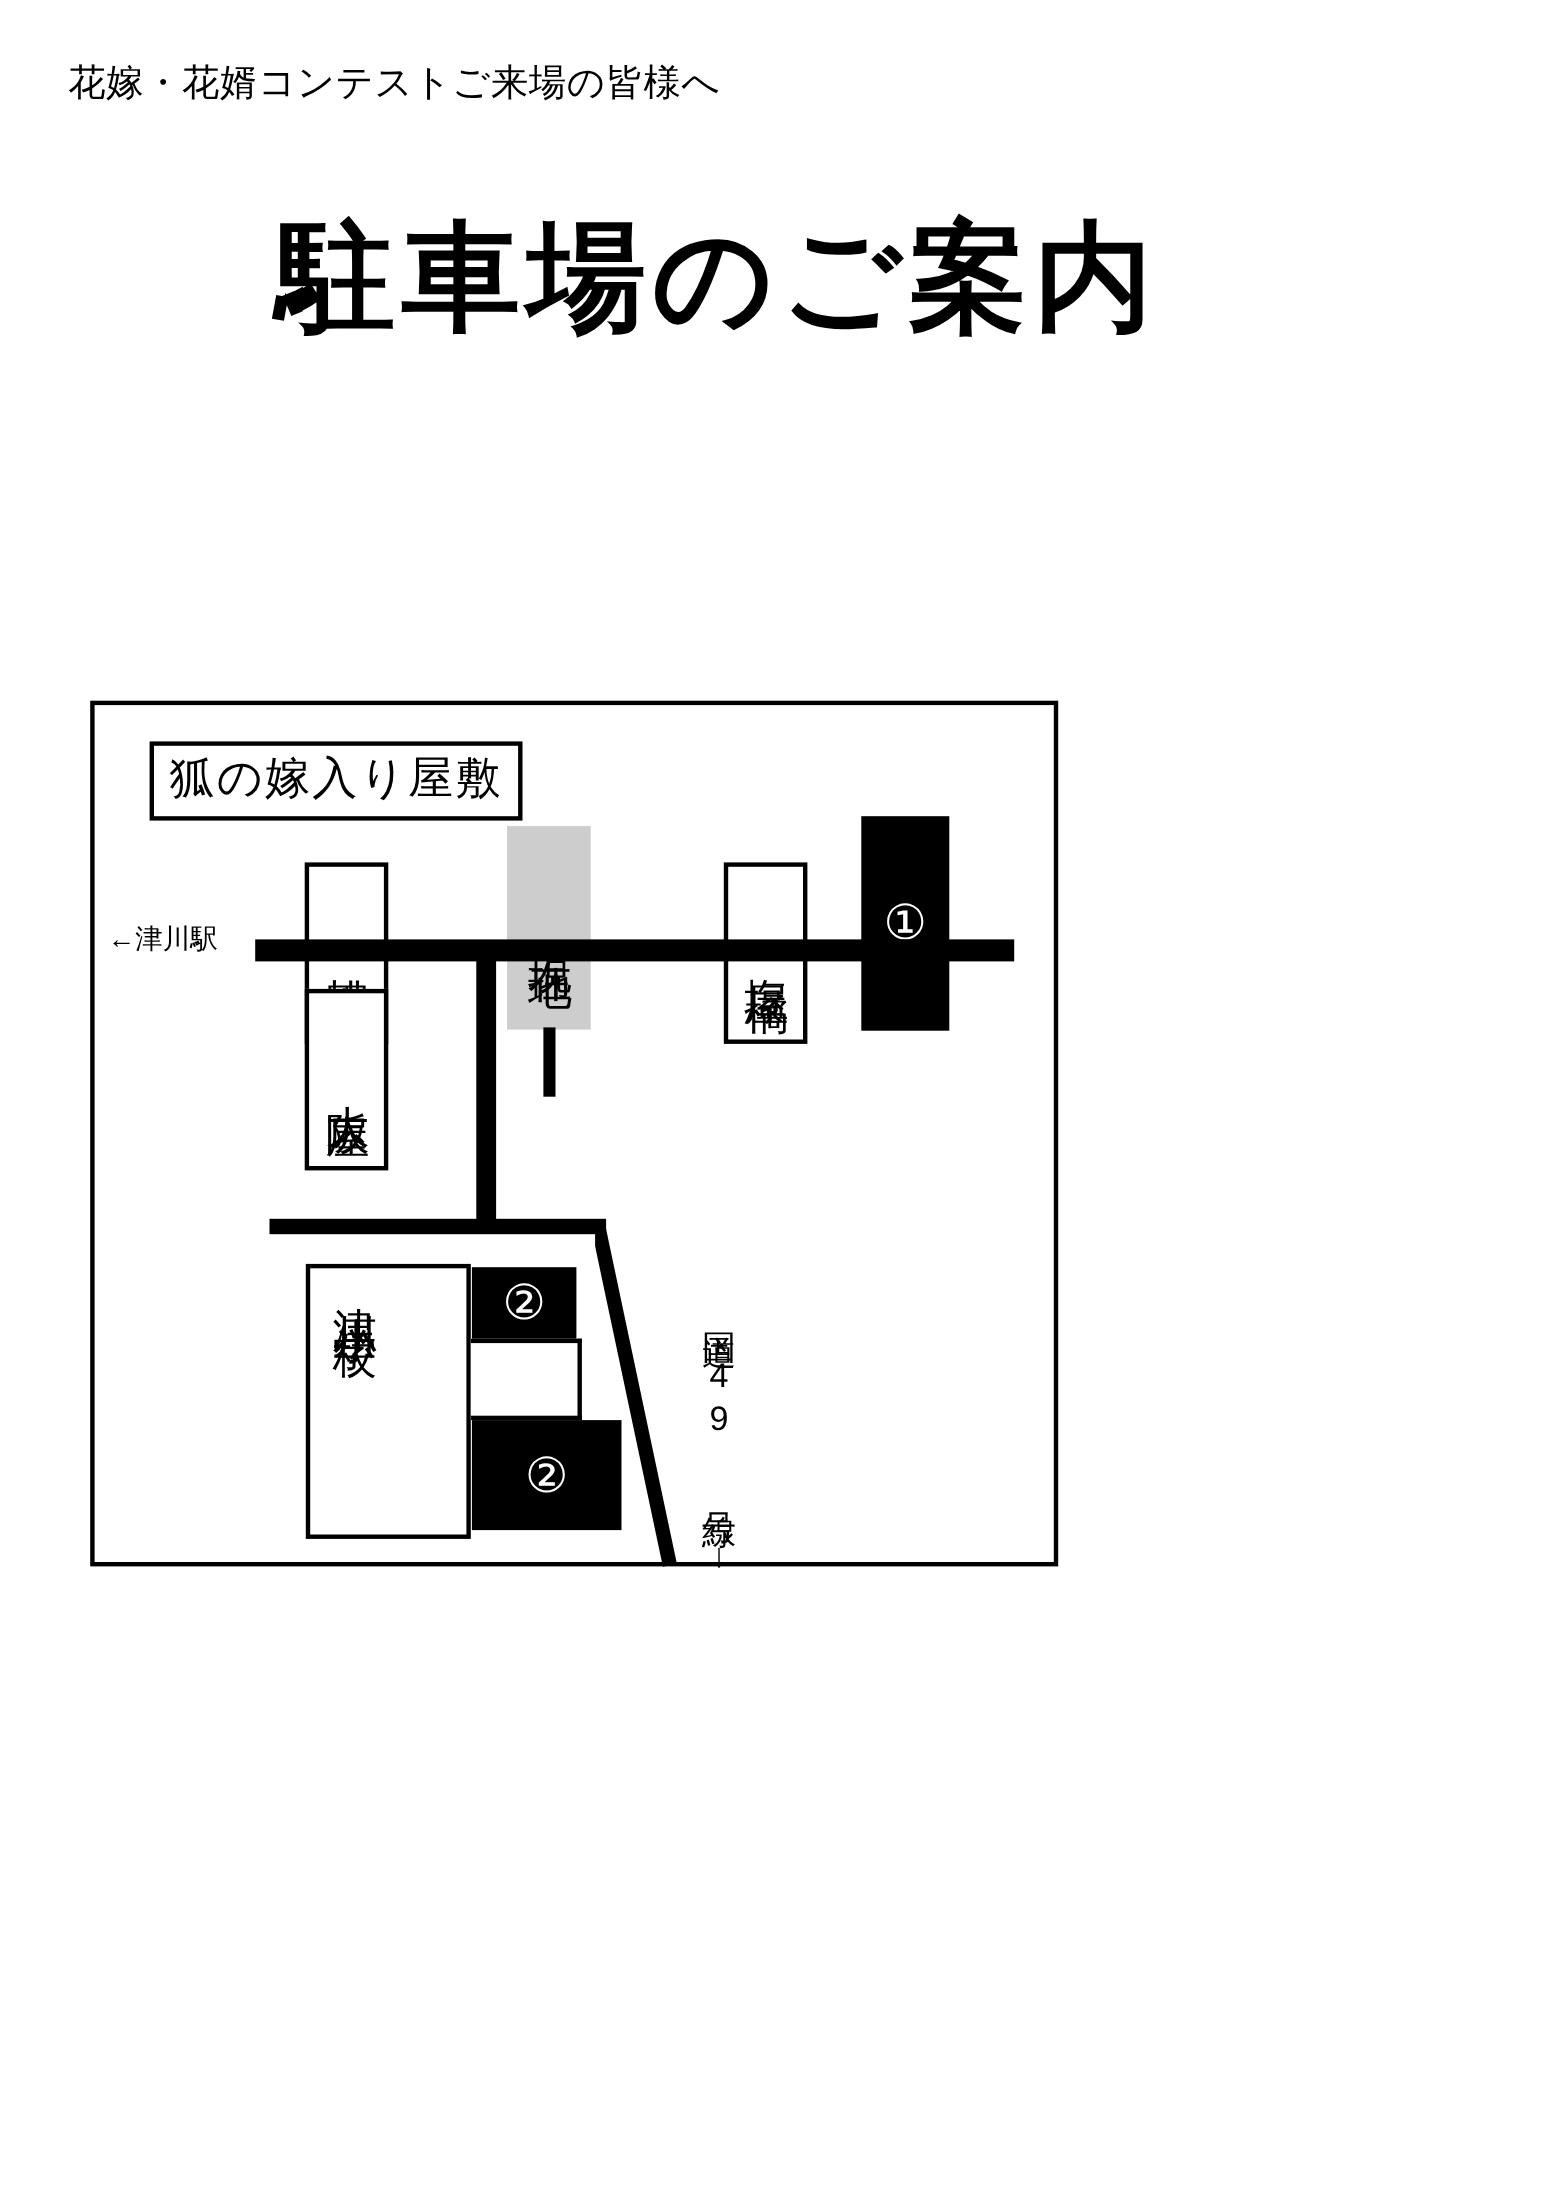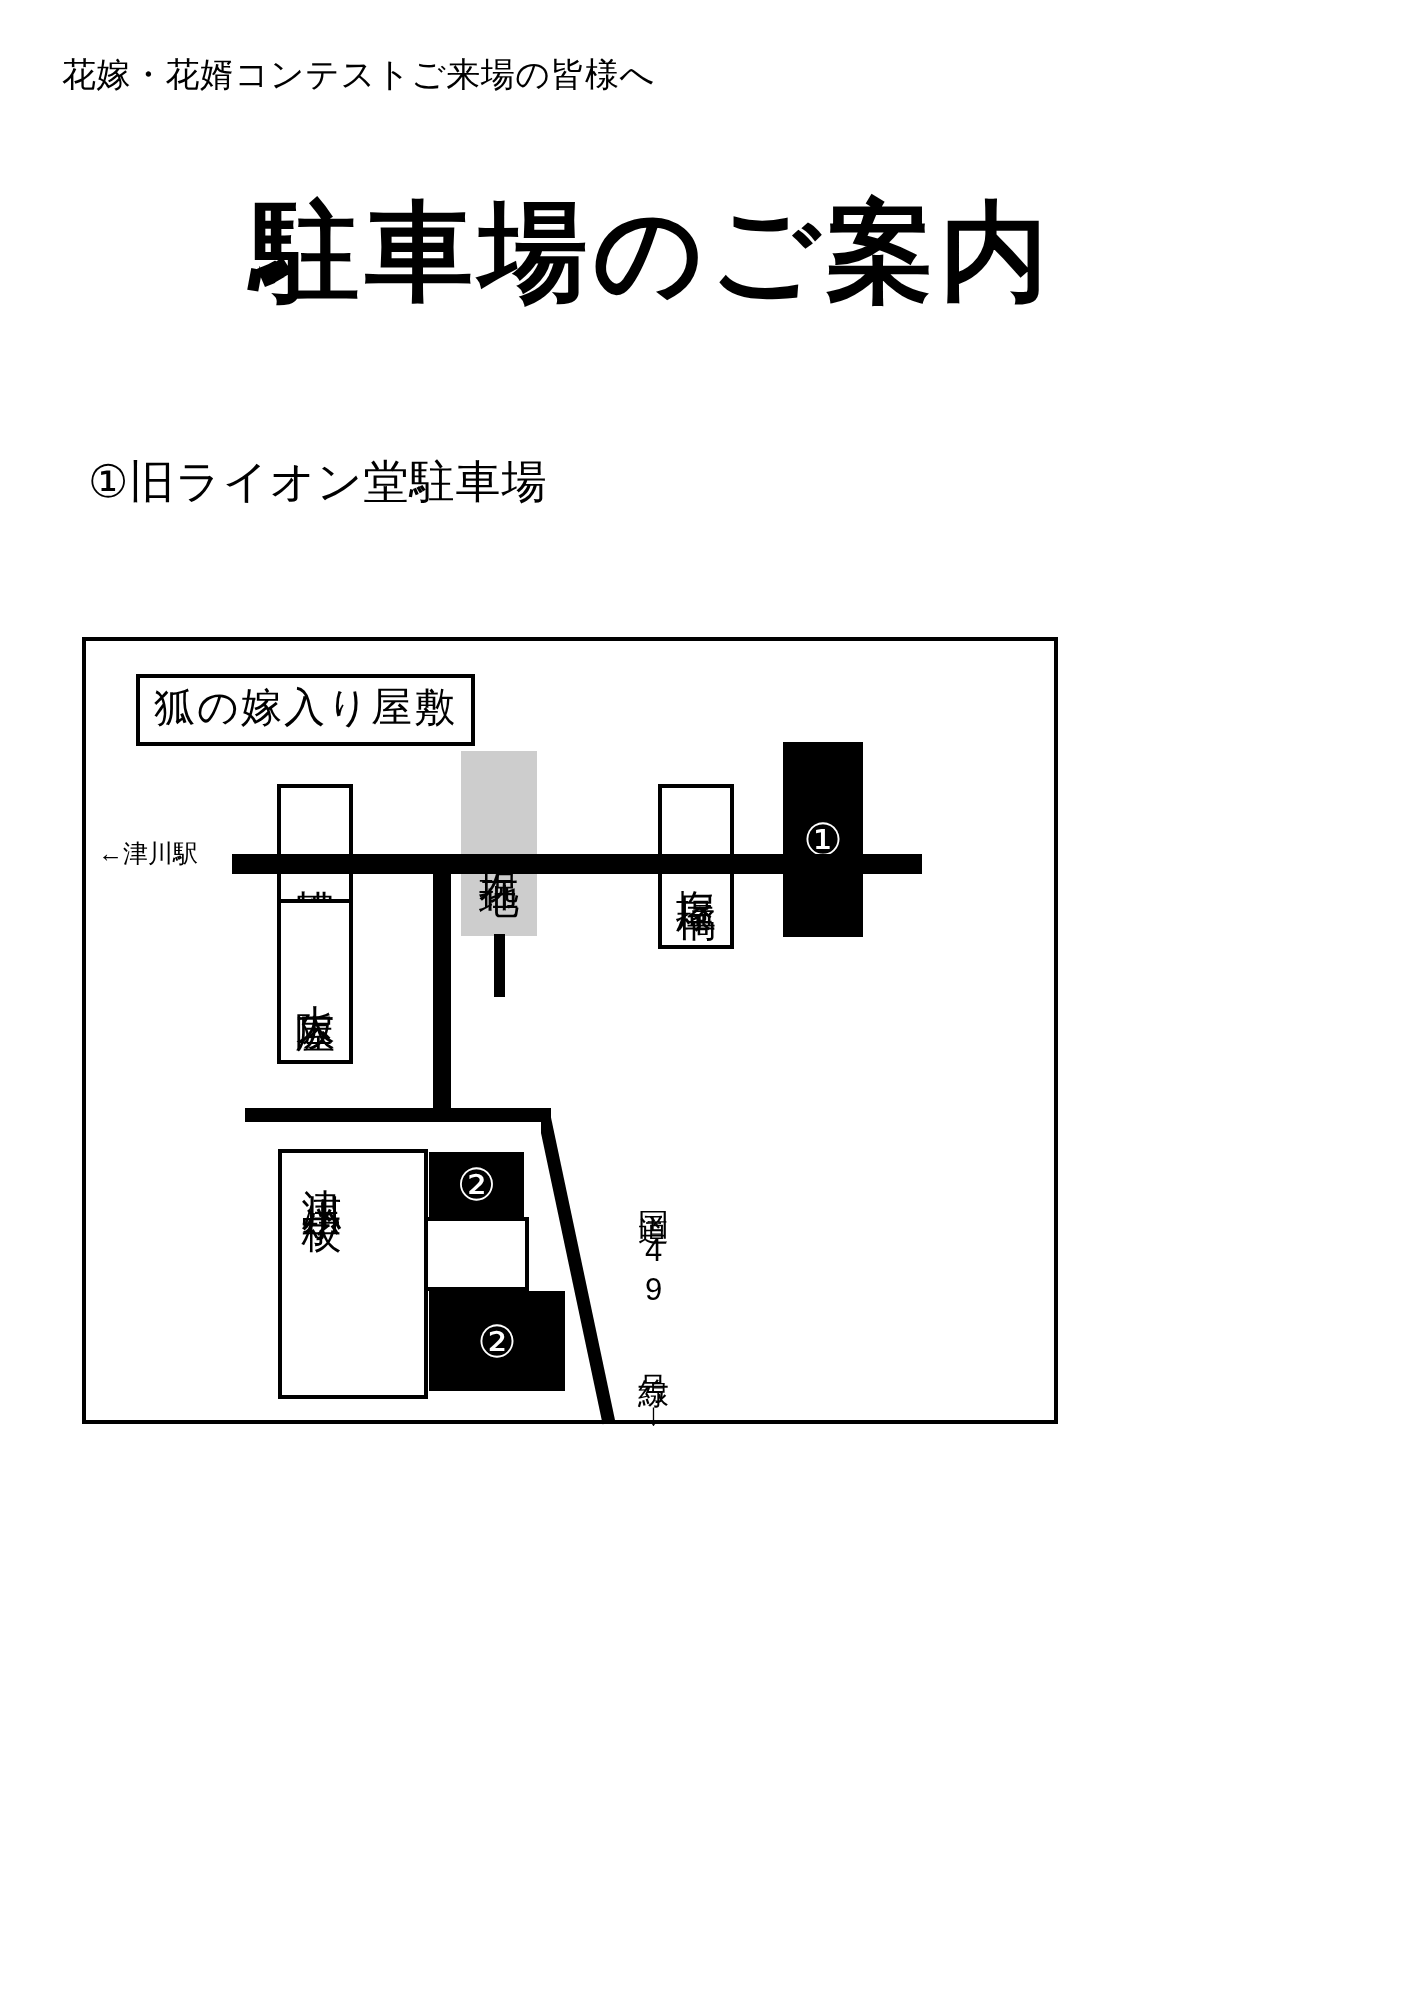--- a/index.html
+++ b/index.html
@@ -11,21 +11,21 @@
       letter-spacing:0.5px;white-space:nowrap;}
 
   #page-title{position:absolute;left:0;top:192px;width:1305px;text-align:center;
       font-size:108px;font-weight:700;letter-spacing:6px;line-height:1.12;}
 
   
   #parking-list{position:absolute;left:88px;top:450px;width:1000px;}
   .list-item{font-size:45px;line-height:1.42;white-space:nowrap;letter-spacing:1px;}
 
   
-  #map-frame{position:absolute;left:82px;top:637px;width:976px;height:787px;
+  #map-frame{position:absolute;left:82px;top:637px;width:880px;height:787px;
       border:4px solid #000;box-sizing:border-box;background:#fff;}
 
   
   .m{position:absolute;box-sizing:border-box;}
 
   
   #estate-label{left:50px;top:33px;border:4px solid #000;padding:4px 14px 9px 14px;
       font-size:41px;line-height:1.25;letter-spacing:2px;white-space:nowrap;background:#fff;}
 
   
@@ -74,21 +74,20 @@
       white-space:nowrap;}
 </style>
 </head>
 <body>
 
 <div id="header-note">花嫁・花婿コンテストご来場の皆様へ</div>
 
 <div id="page-title">駐車場のご案内</div>
 
 <div id="parking-list">
-  <div class="list-item">①旧ライオン堂駐車場</div>
 </div>
 
 <div id="map-frame">
 
   <div class="m" id="estate-label">狐の嫁入り屋敷</div>
 
   <div class="m vbox" id="bldg-touenro">桃園楼</div>
 
   <div class="m" id="current-location">現在地</div>
   <div class="m" id="current-location-stem"></div>

